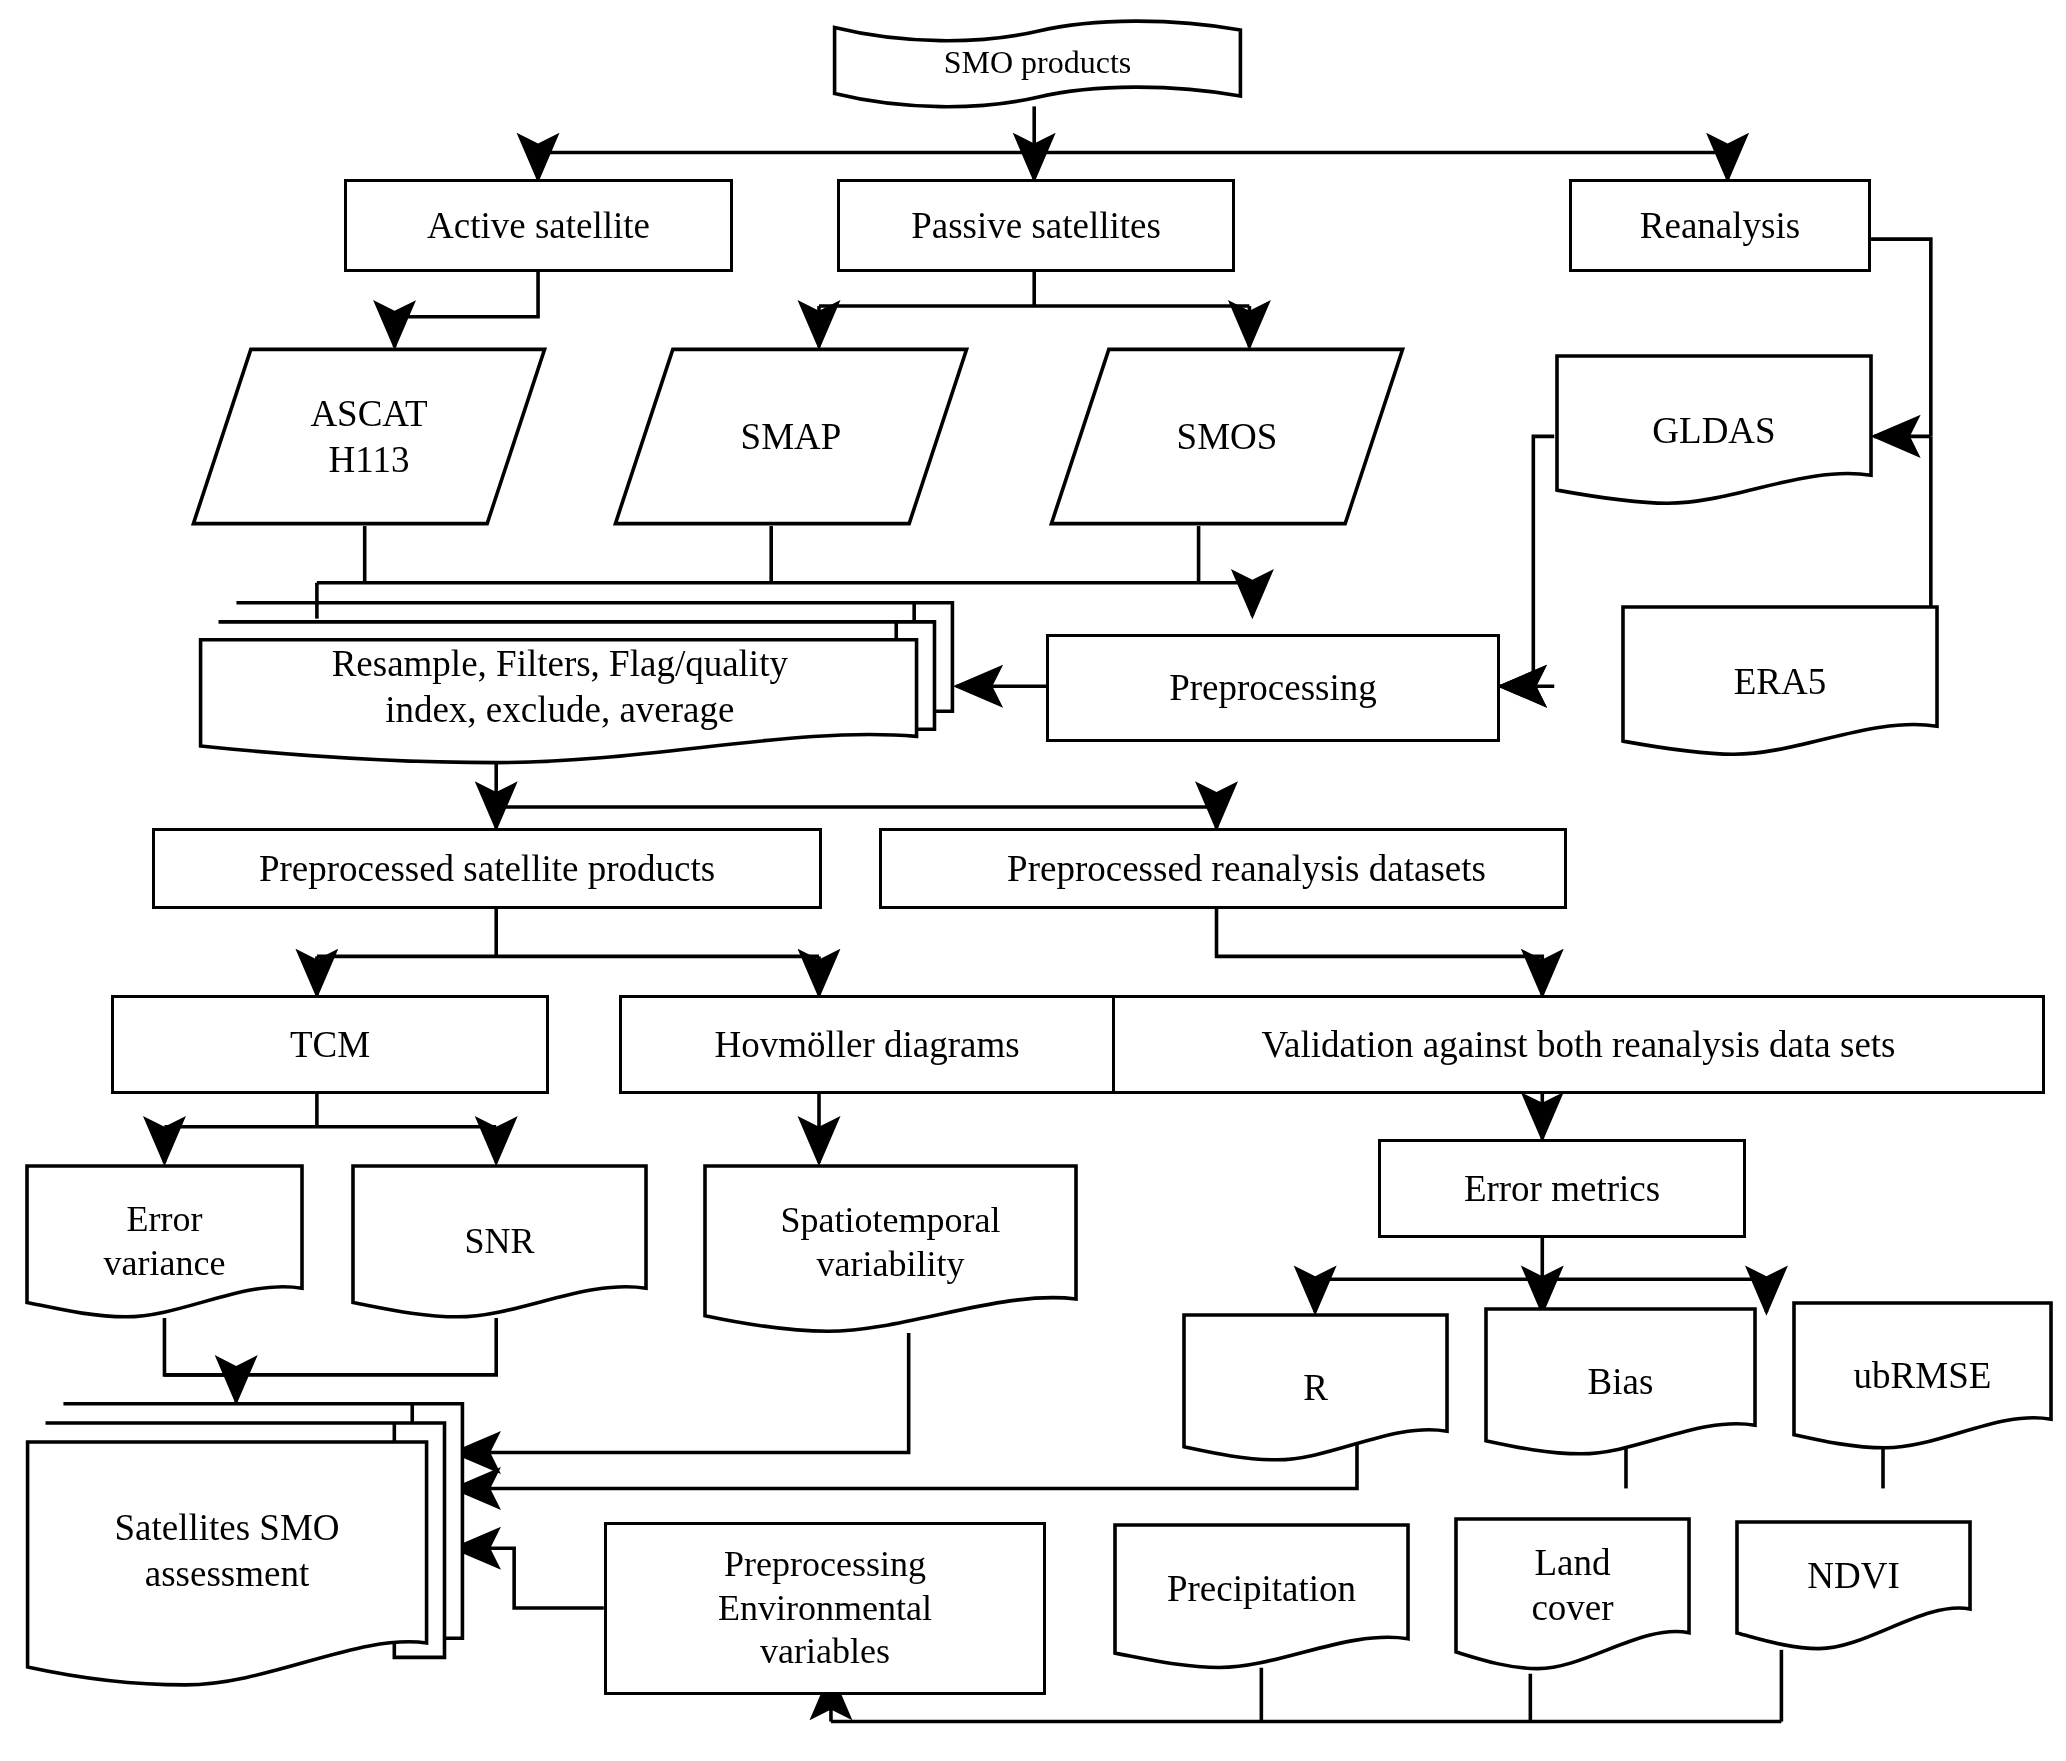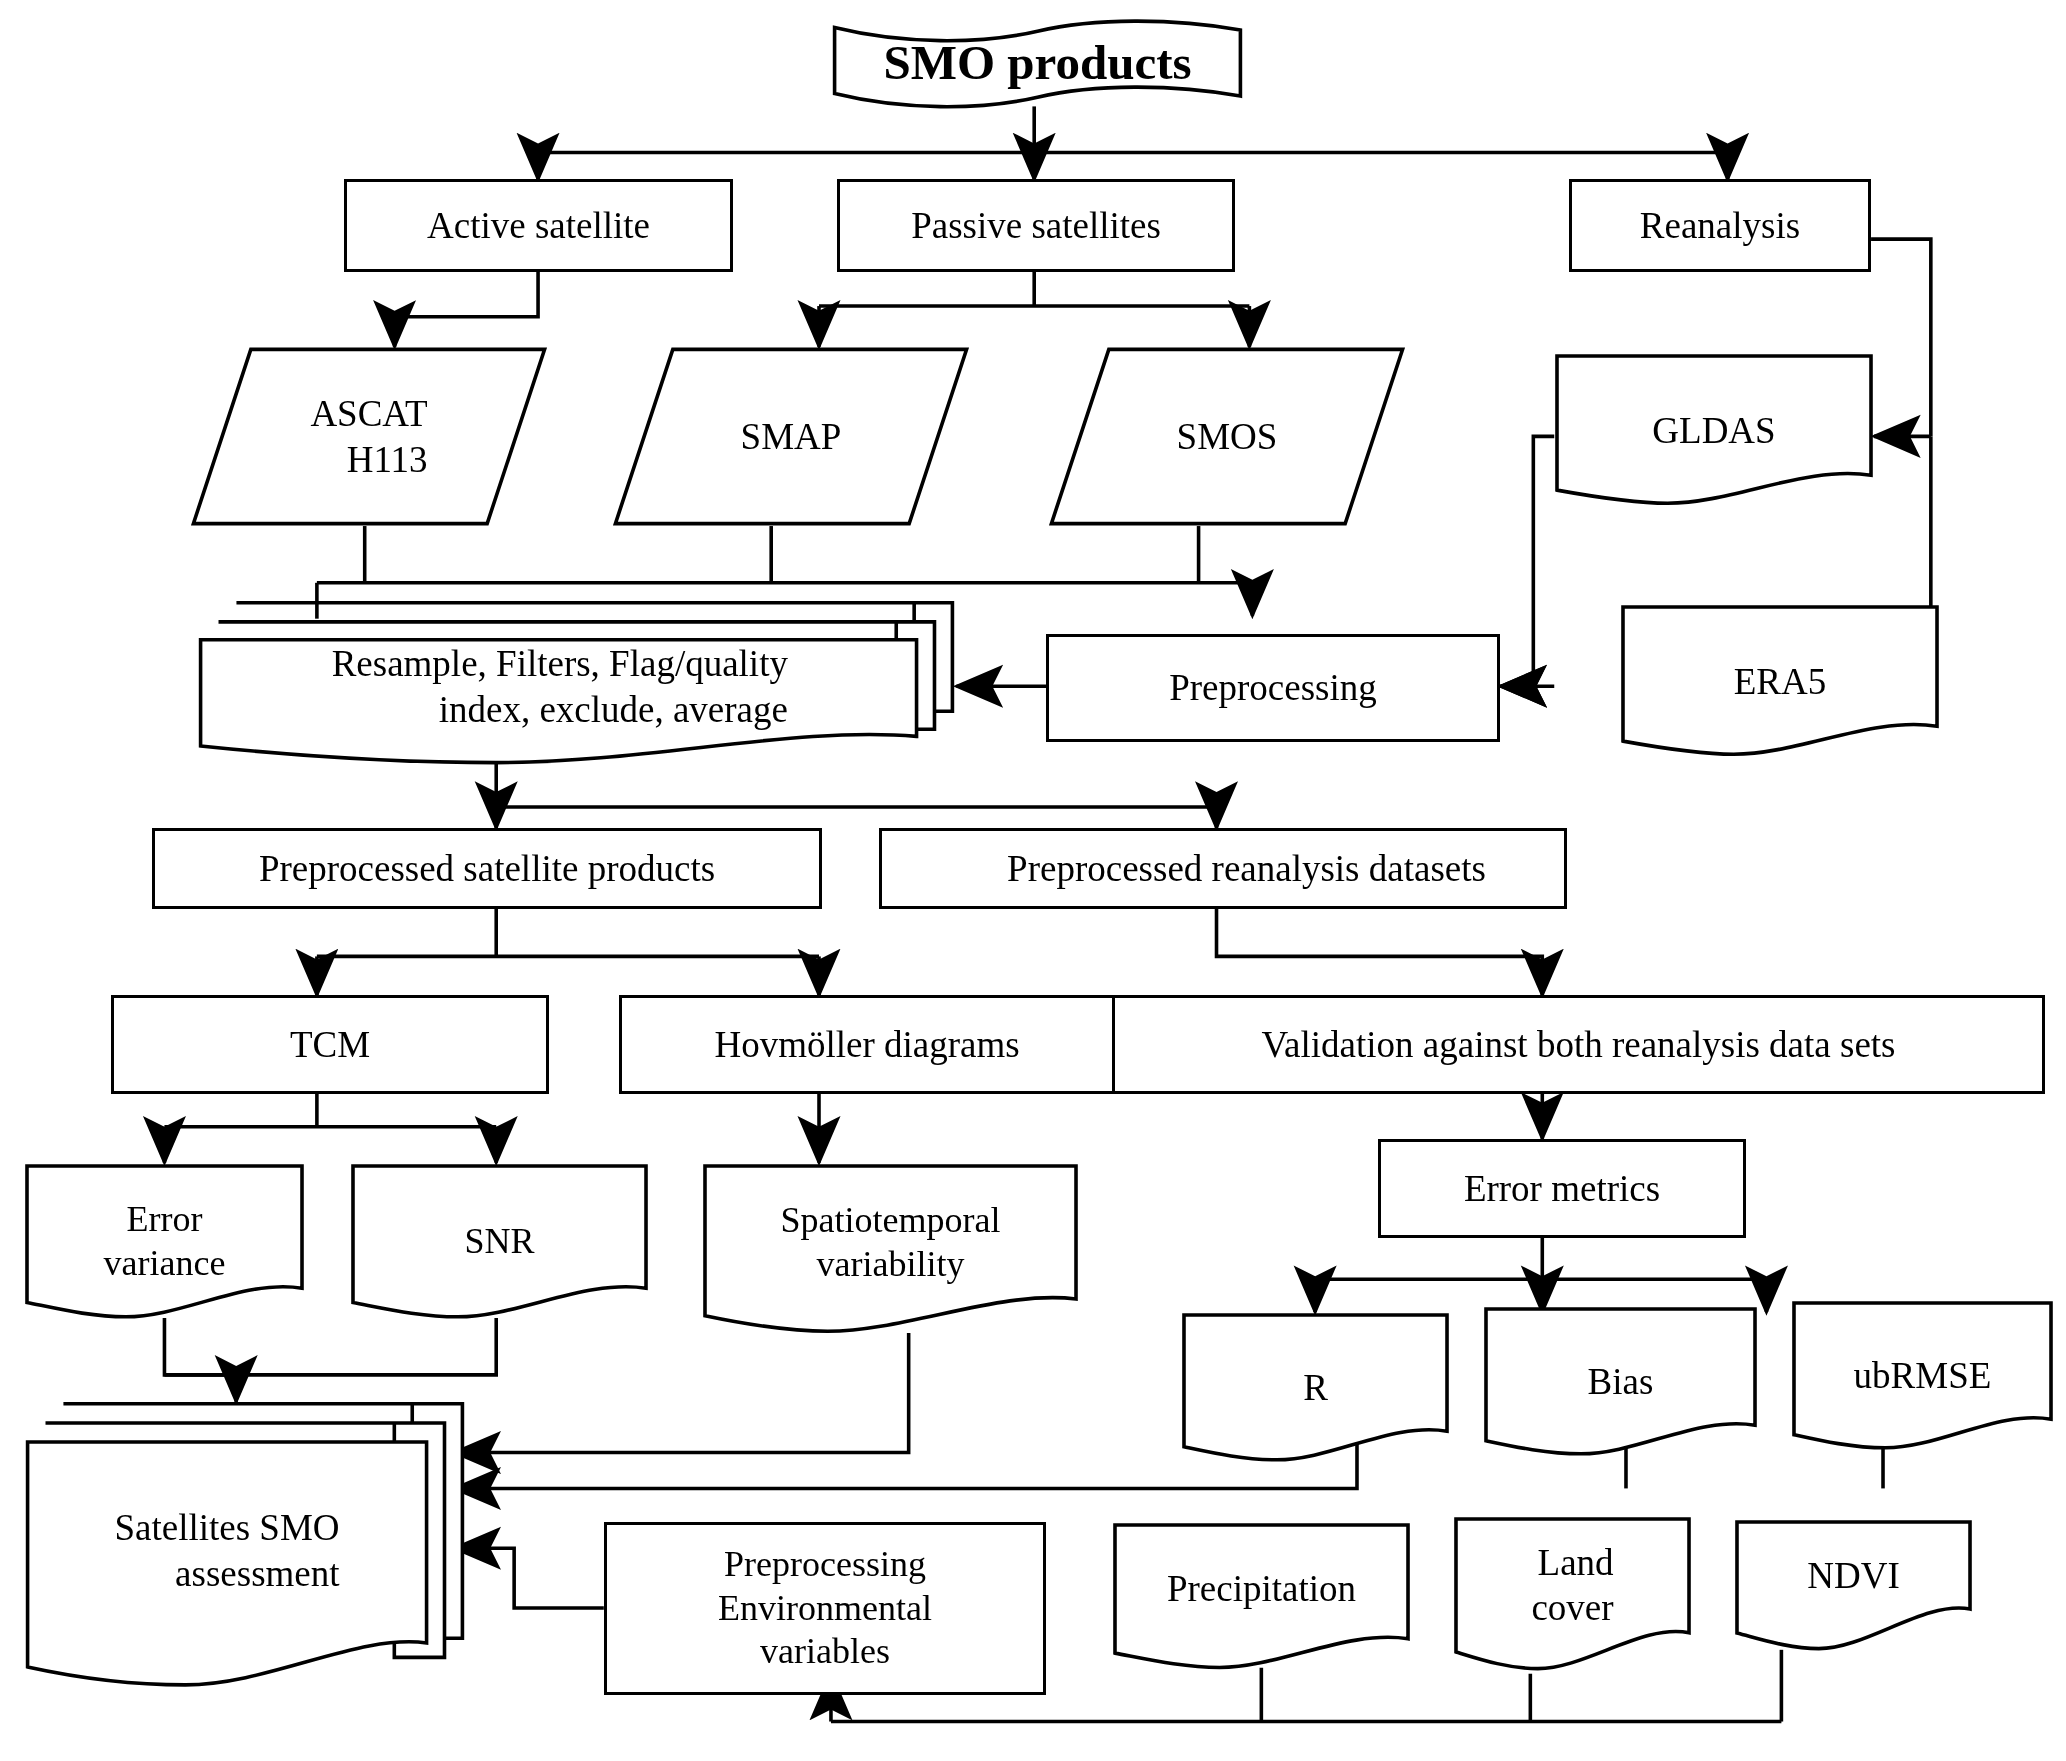--- a/index.html
+++ b/index.html
@@ -13,22 +13,22 @@
   .rect{border:3px solid #000;background:#fff;}
   
   .para{background:transparent;border:0;}
   .para .shp{position:absolute;left:0;top:0;width:100%;height:100%;z-index:1;}
   
   .doc{background:transparent;border:0;}
   .doc .shp{position:absolute;left:0;top:0;width:100%;height:100%;z-index:1;}
   
   .docstack{background:transparent;border:0;}
   .docstack .shp{position:absolute;left:0;top:0;width:100%;height:100%;z-index:1;}
-  .fs64{font-size:49px;font-weight:bold;}
-  .fs62{font-size:37px;text-align:right;}
+  .fs64{font-size:32px;}
+  .fs62{font-size:37px;}
   .fs60{font-size:36px;}
 </style>
 </head>
 <body>
 
 <div id="stage">
 
   <svg id="svg-layer" viewBox="0 0 3456 2946">
     <defs>
       <marker id="ah" markerWidth="16" markerHeight="16" refX="13" refY="6" orient="auto" markerUnits="strokeWidth">

